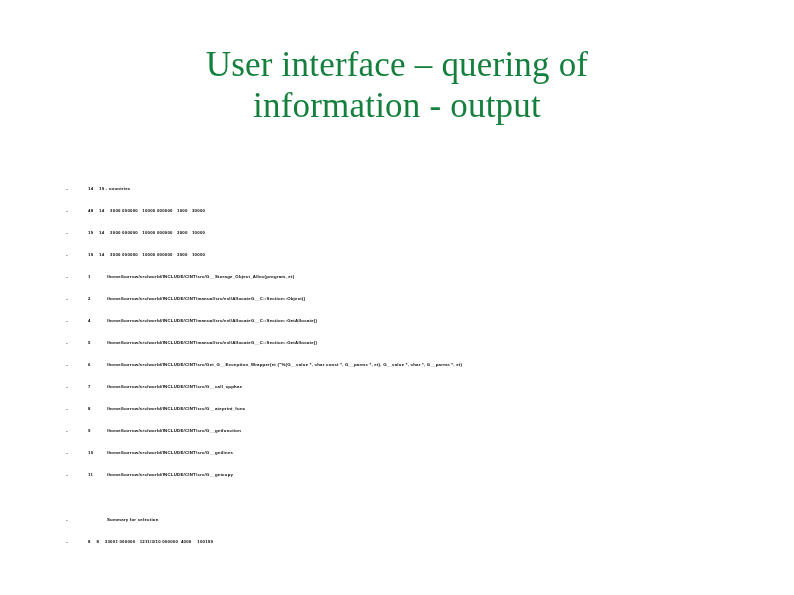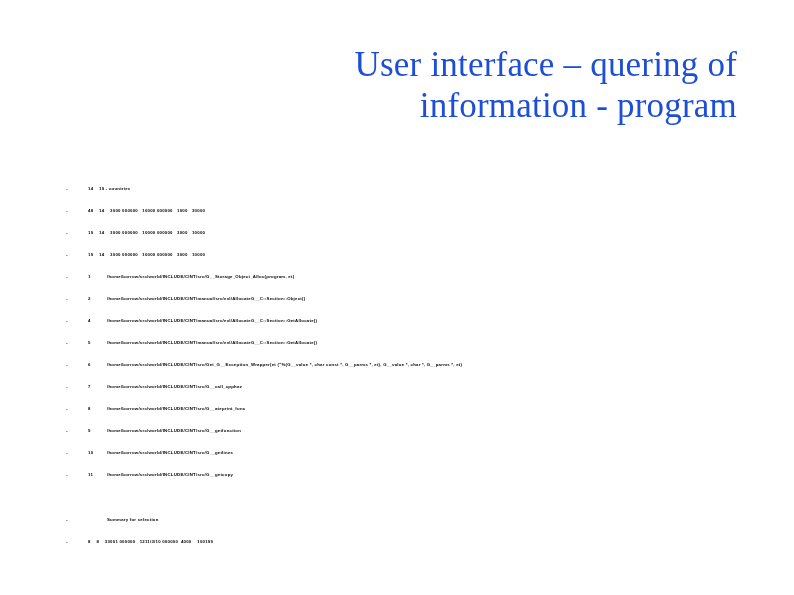--- a/index.html
+++ b/index.html
@@ -30,24 +30,23 @@
     left: 57px;
     top: 44px;
     width: 680px;
     text-align: center;
   }
   .title-line {
     font-family: "Liberation Serif", "DejaVu Serif", serif;
     font-size: 35px;
     line-height: 1.18;
     font-weight: normal;
-    color: #1d4ed8;
+    color: #15803d;
     letter-spacing: 0.2px;
     white-space: pre;
-    text-align: right;
   }
   
   .body-block {
     position: absolute;
     left: 0px;
     top: 178px;
     width: 794px;
   }
   .row {
     position: relative;
@@ -91,21 +90,21 @@
     left: 88px;
   }
 </style>
 </head>
 <body>
 
 <div class="slide">
 
   <div class="title-block">
     <div class="title-line">User interface – quering of</div>
-    <div class="title-line">information - program</div>
+    <div class="title-line">information - output</div>
   </div>
 
   <div class="body-block">
 
     <div class="row">
       <span class="bullet">-</span>
       <span class="row-text cols">14    19 - countries</span>
     </div>
 
     <div class="row">

